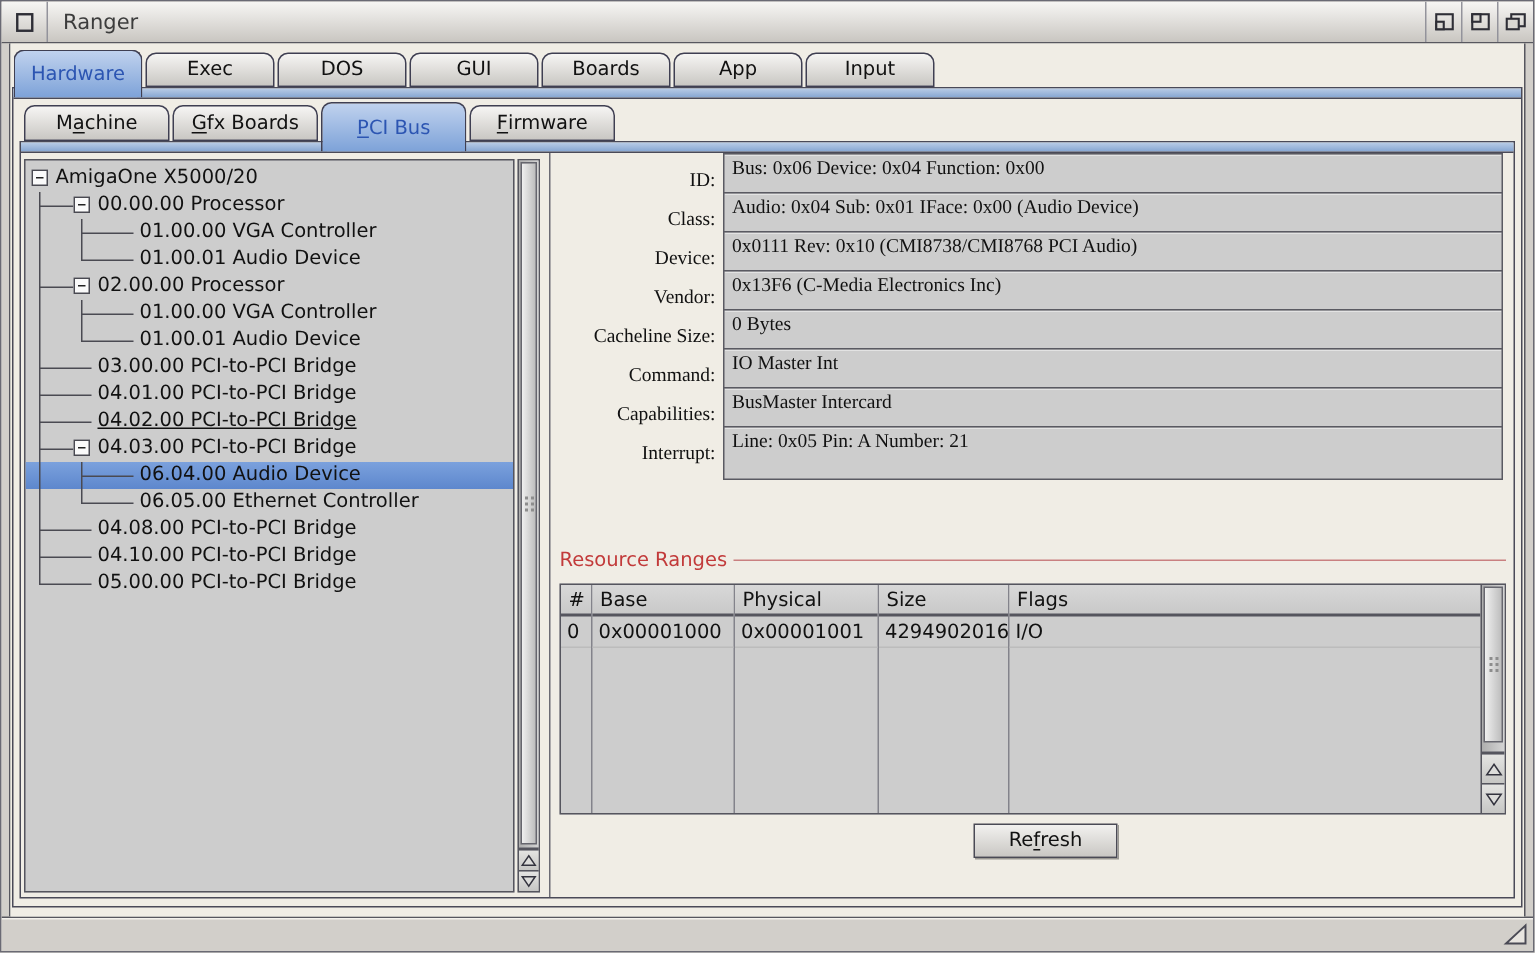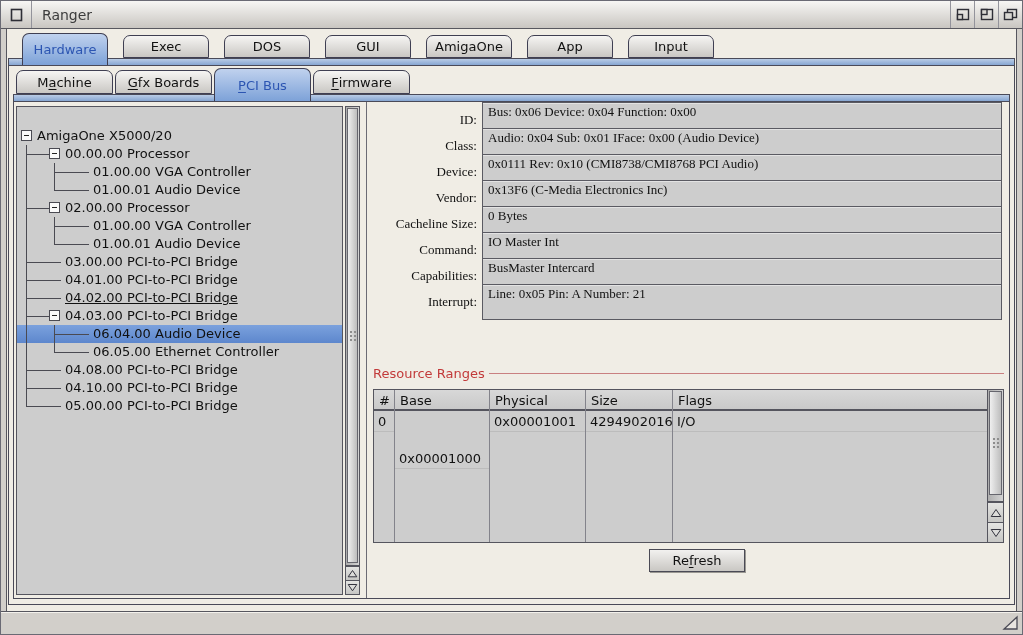--- a/index.html
+++ b/index.html
@@ -26,38 +26,38 @@
     border-top:1px solid #56565e;box-shadow:inset 0 1px 0 #f3f1ec;}
   .resize-gadget{position:absolute;right:2px;bottom:2px;}
   .content{position:absolute;left:6px;right:6px;top:28px;bottom:23px;background:#f0ede5;overflow:hidden;}
   
   .tabrow{position:absolute;display:flex;gap:2px;align-items:flex-end;z-index:6;}
   #tabrow1{top:4px;left:2px;height:25px;}
   #tabrow2{top:9px;left:7px;height:26px;}
   .tab{border:1px solid #3f3f52;border-radius:7px 7px 0 0;
     background:linear-gradient(#f6f5f3,#c9c7c3);display:flex;align-items:center;justify-content:center;
     cursor:default;white-space:nowrap;}
-  .tab1{width:86px;height:23px;margin-left:13px;}
+  .tab1{width:86px;height:23px;}
   .tab2{width:97px;height:24px;}
   .tab.selected{background:linear-gradient(#c0d2ee,#7da2d8);color:#2c55b2;border-bottom:none;}
   .tab1.selected{height:32px;margin-bottom:-7px;}
   .tab2.selected{height:33px;margin-bottom:-7px;}
   .u{text-decoration:underline;text-underline-offset:2px;}
   
   .page{position:absolute;border:1px solid #4a4a58;z-index:1;}
   #page1{left:1px;right:1px;top:29px;bottom:6px;}
   #page2{left:4px;right:4px;top:35px;bottom:5px;}
   .strip{height:7px;background:linear-gradient(#b9cce6,#86a6d2);border-bottom:1px solid #4a4a58;}
   .split{position:absolute;left:0;right:0;top:7px;bottom:0;display:flex;}
   .pane-left{width:353px;border-right:1px solid #6b6b74;position:relative;}
   .pane-right{flex:1;position:relative;}
   
   .treebox{position:absolute;left:2px;top:4px;width:327px;bottom:3px;
     border:1px solid #55555e;background:#cdcdcd;overflow:hidden;}
-  .tree-rows{position:absolute;left:0;right:0;top:20px;}
+  .tree-rows{position:absolute;left:0;right:0;top:3px;}
   .trow{position:relative;height:18px;line-height:18px;}
   .sel-bar{position:absolute;left:0;right:0;top:0;bottom:0;
     background:linear-gradient(#7ba1dd,#5d87cd);}
   .vl{position:absolute;width:1px;background:#4a4a52;z-index:2;}
   .hl{position:absolute;height:1px;top:9px;background:#4a4a52;z-index:2;}
   .exp{position:absolute;top:3px;width:11px;height:11px;background:#fafafa;
     border:1px solid #4a4a52;z-index:3;}
   .exp::after{content:"";position:absolute;left:2px;right:2px;top:4px;height:1px;background:#222;}
   .tlabel{position:absolute;top:0;white-space:nowrap;z-index:3;}
   
@@ -84,21 +84,21 @@
     box-shadow:inset 0 1px 0 rgba(255,255,255,.45);}
   
   .res-head{position:absolute;top:264px;left:6px;right:5px;display:flex;align-items:center;
     color:#c23a3a;}
   .res-line{flex:1;height:1px;background:#c98080;margin-left:4px;}
   .rtable{position:absolute;top:287px;left:6px;right:5px;height:154px;
     border:1px solid #55555e;background:#cdcdcd;display:flex;overflow:hidden;}
   .rt-cols{flex:1;display:flex;}
   .rt-col{border-right:1px solid #83838b;display:flex;flex-direction:column;}
   .rt-col:last-child{border-right:none;flex:1;}
-  .w0{width:21px;} .w1{width:95px;gap:37px;} .w2{width:96px;} .w3{width:87px;}
+  .w0{width:21px;} .w1{width:95px;} .w2{width:96px;} .w3{width:87px;}
   .rt-h{height:21px;line-height:21px;padding:0 5px;border-bottom:2px solid #55555e;
     background:linear-gradient(#d8d8d8,#c9c9c9);white-space:nowrap;}
   .rt-d{height:21px;line-height:21px;padding:0 4px;border-bottom:1px solid #bcbcbc;white-space:nowrap;}
   .rt-sb{width:16px;border-left:1px solid #55555e;display:flex;flex-direction:column;
     background:#c6c6c6;}
   
   .btn{position:absolute;top:447px;left:50%;width:96px;margin-left:-39px;height:23px;
     border:1px solid #4a4a55;background:linear-gradient(#f2f1ef,#c9c7c3);
     display:flex;align-items:center;justify-content:center;cursor:default;
     box-shadow:1px 1px 0 #9a9892;}
@@ -163,21 +163,21 @@
           <span>DOS</span>
           <span class="u"></span>
           <span></span>
         </div>
         <div class="tab tab1">
           <span>GUI</span>
           <span class="u"></span>
           <span></span>
         </div>
         <div class="tab tab1">
-          <span>AmigaOne</span>
+          <span>Boards</span>
           <span class="u"></span>
           <span></span>
         </div>
         <div class="tab tab1">
           <span>App</span>
           <span class="u"></span>
           <span></span>
         </div>
         <div class="tab tab1">
           <span>Input</span>

